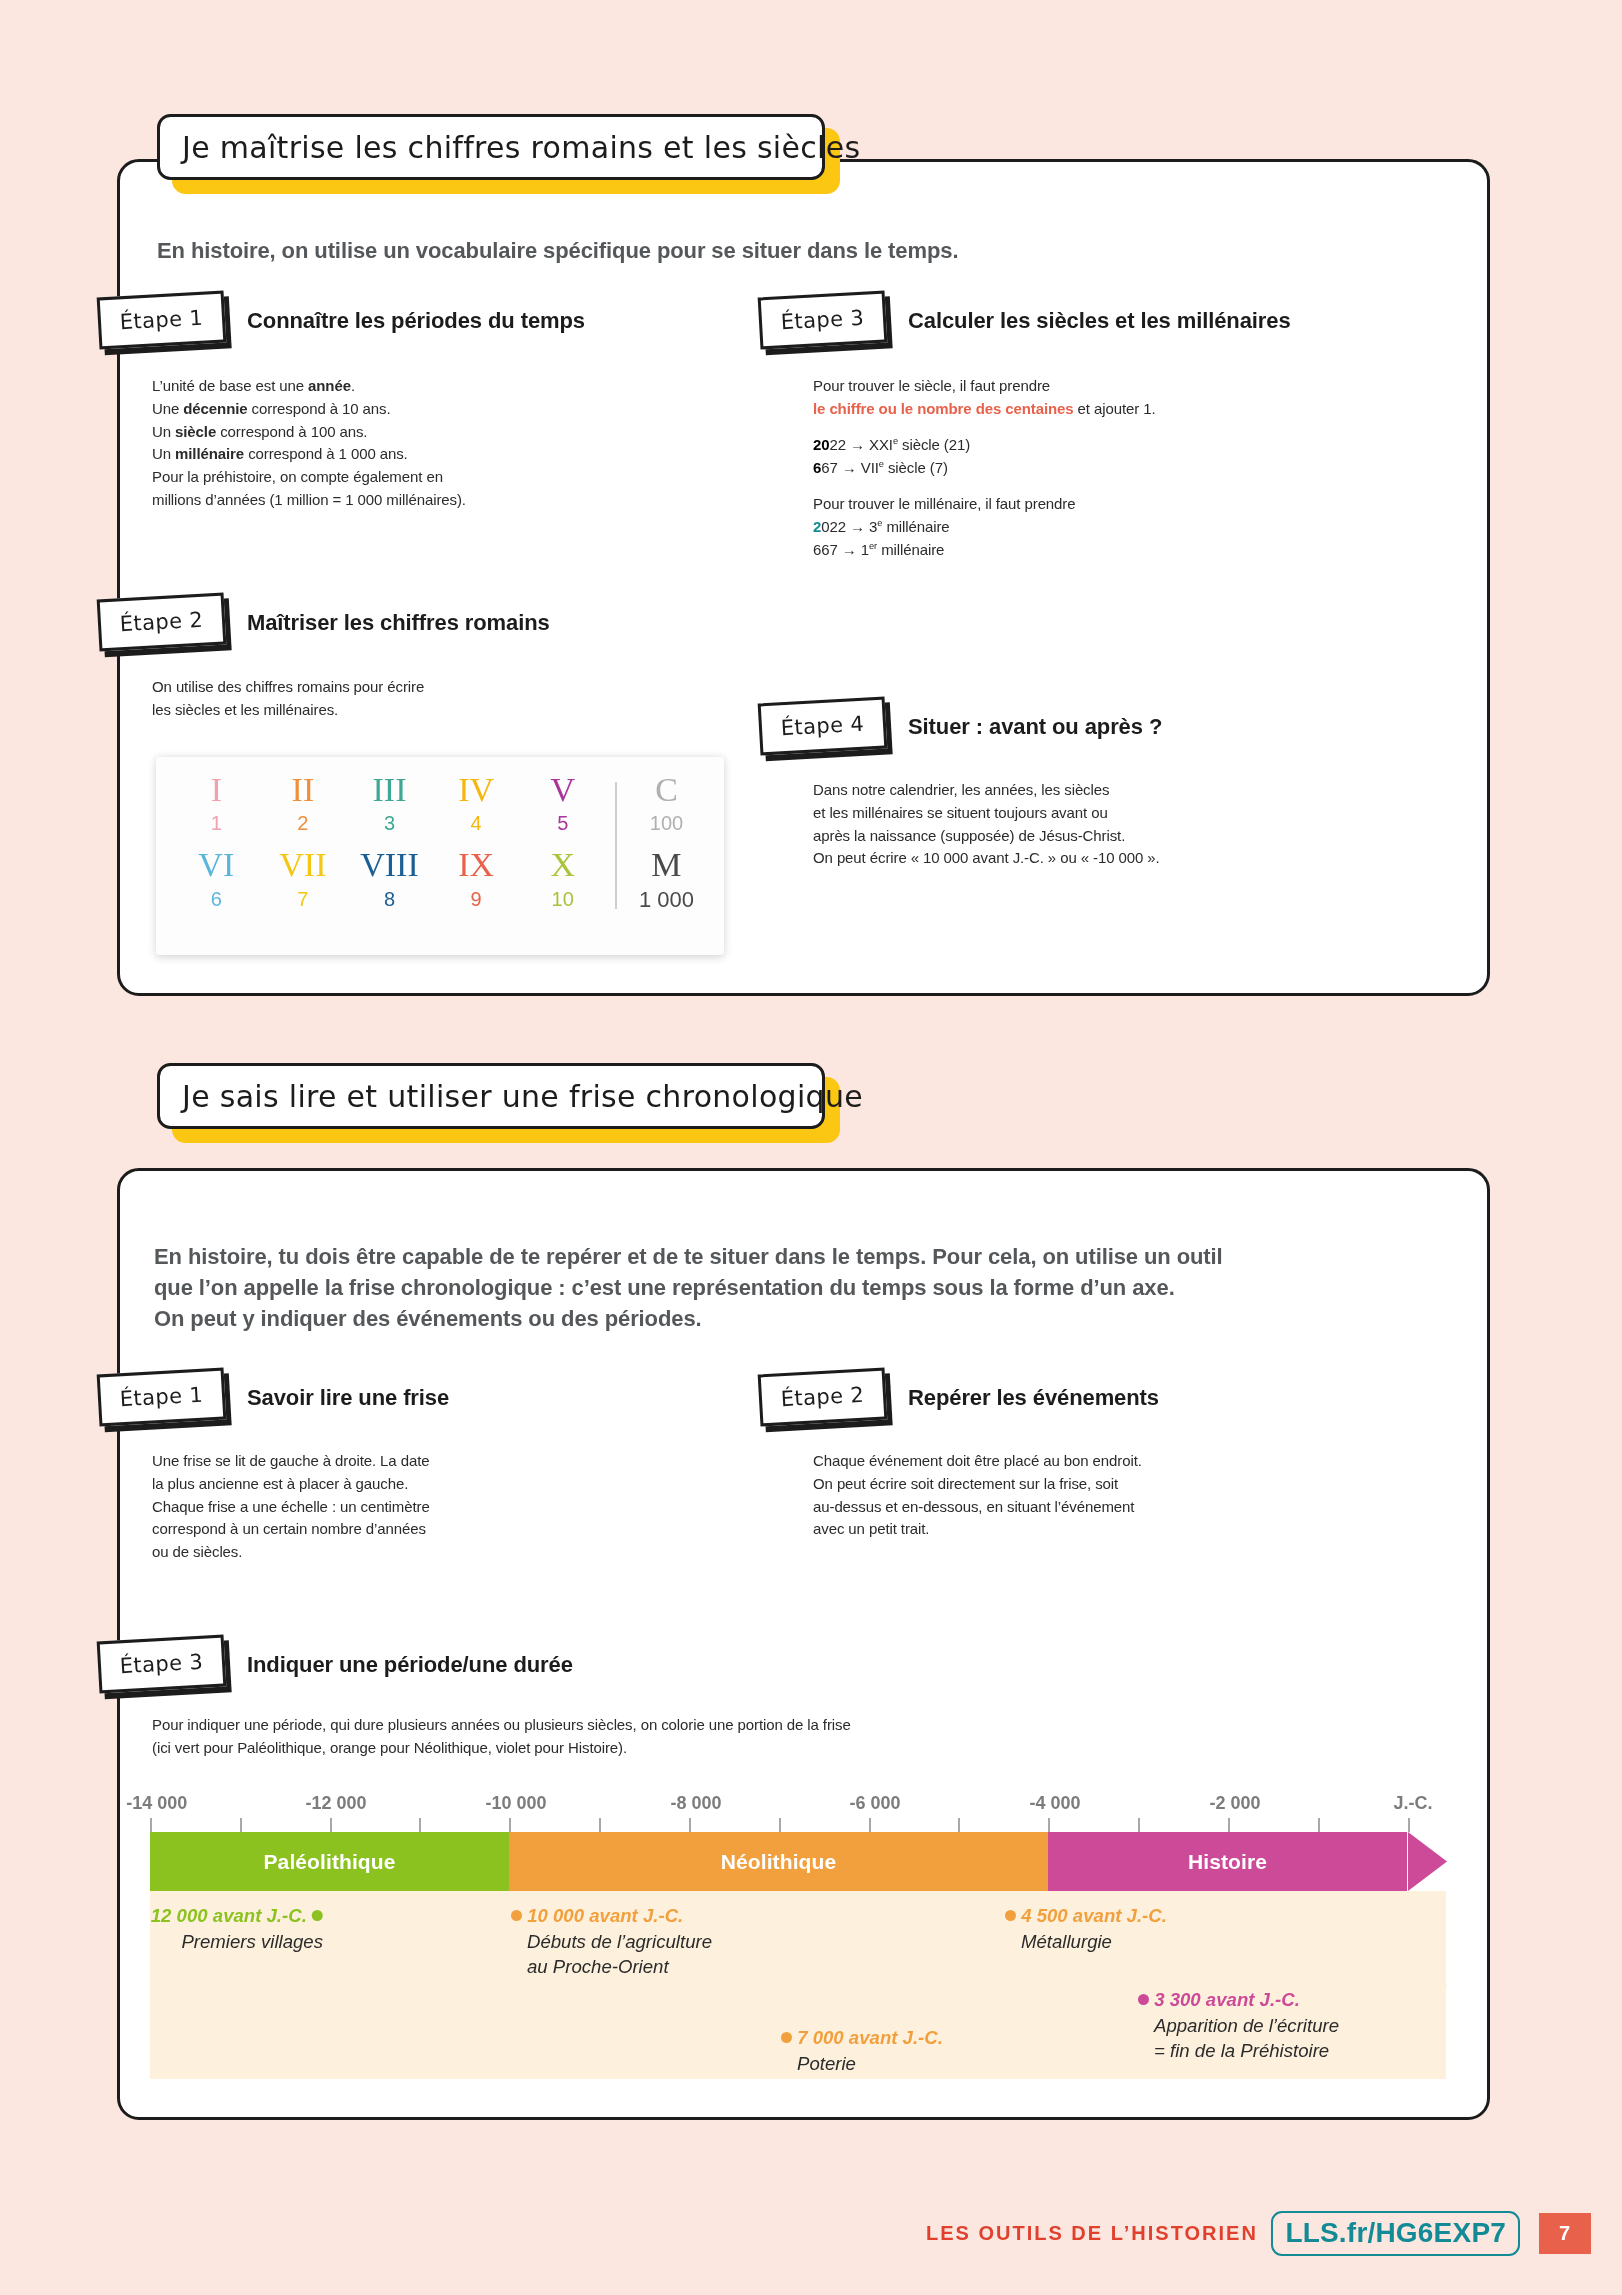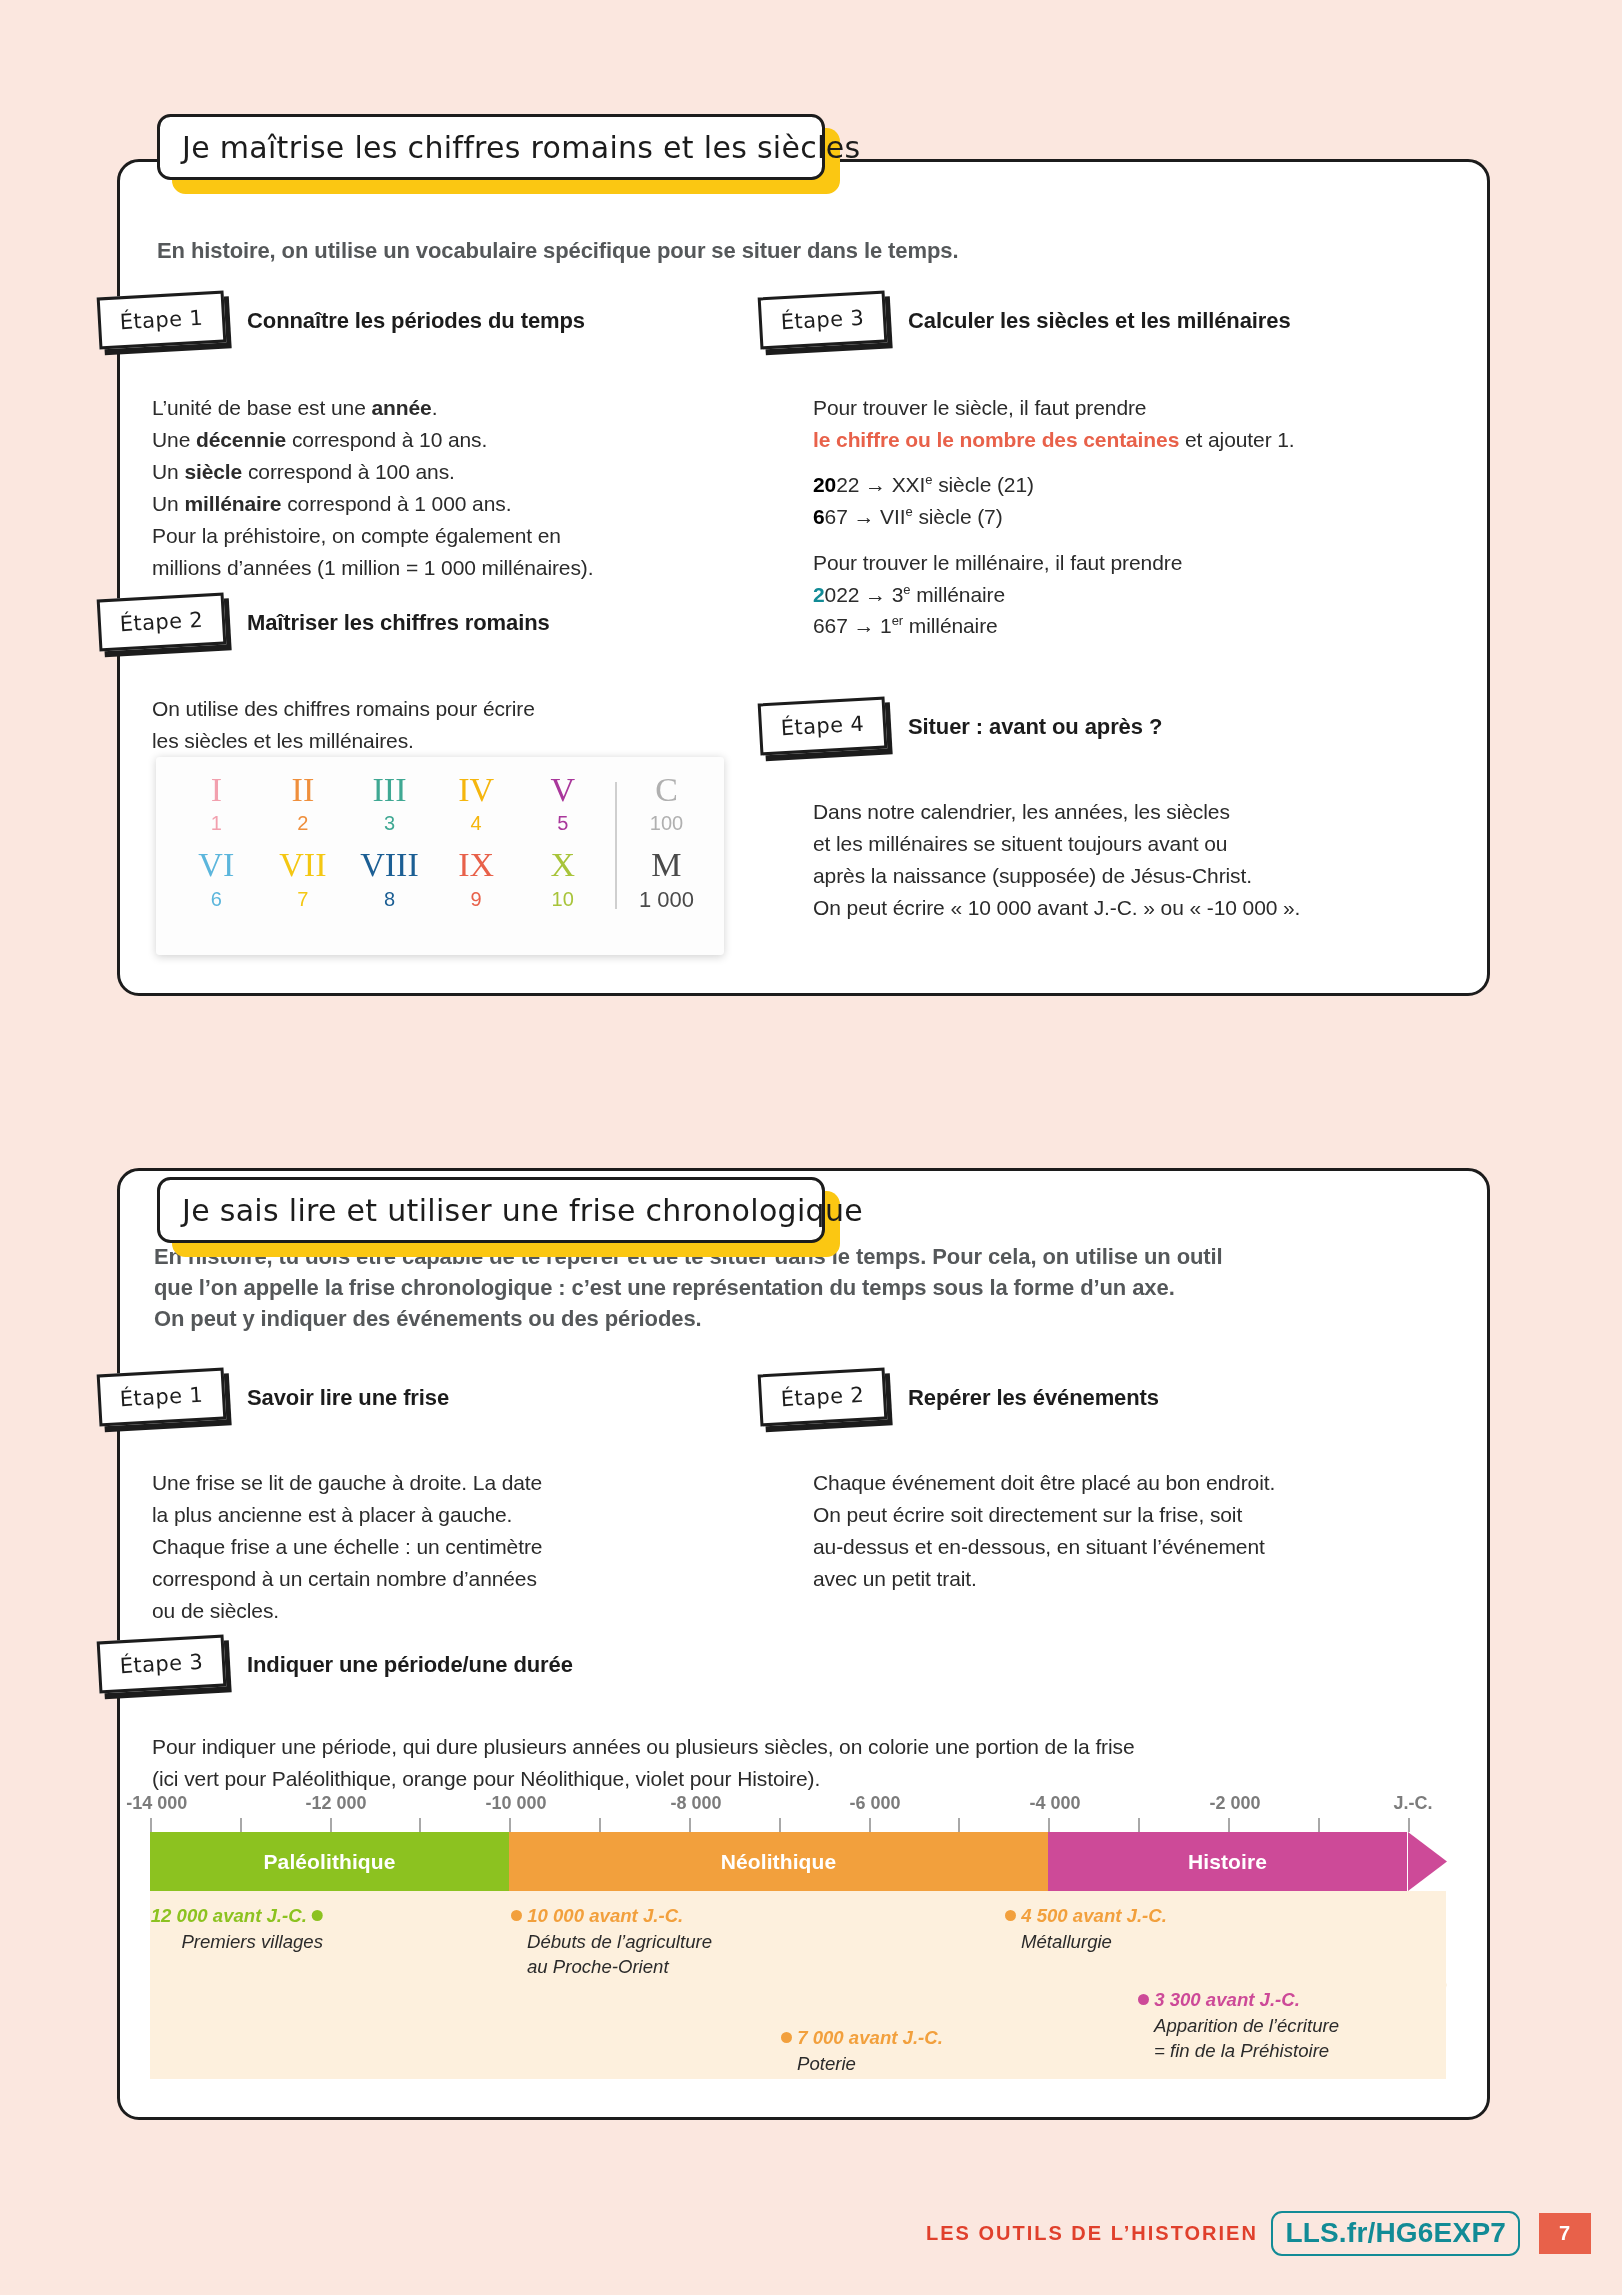--- a/index.html
+++ b/index.html
@@ -80,23 +80,22 @@
 
   
   .intro{
     position:absolute;
     font-size:22px;font-weight:bold;color:#55585a;
     line-height:1.42;
     letter-spacing:-0.1px;
   }
   .para{
     position:absolute;
-    font-size:21px;line-height:1.52;color:#2b2b2b;
+    font-size:15px;line-height:1.52;color:#2b2b2b;
     letter-spacing:-0.1px;
-    margin-top:17px;
   }
   .para b{font-weight:bold;}
   .hl-red{color:#e8614a;font-weight:bold;}
   .hl-teal{color:#128b96;font-weight:bold;}
   .d-red{color:#000000;font-weight:bold;}
   .d-teal{color:#128b96;font-weight:bold;}
   sup{font-size:.62em;vertical-align:super;}
 
   
   .roman-panel{
@@ -294,21 +293,21 @@
   <div class="etape-head" style="left:908px;top:714px;">Situer : avant ou après ?</div>
   <div class="para" id="s1-step3" style="left:813px;top:779px;width:642px;">
       <div>Dans notre calendrier, les années, les siècles</div>
       <div>et les millénaires se situent toujours avant ou</div>
       <div>après la naissance (supposée) de Jésus-Christ.</div>
       <div>On peut écrire « 10 000 avant J.-C. » ou « -10 000 ».</div>
     </div>
 
   <div class="card" style="left:117px;top:1168px;width:1373px;height:952px;"></div>
 
-  <div class="banner" style="left:157px;top:1177px;width:668px;height:66px;">
+  <div class="banner" style="left:157px;top:1063px;width:668px;height:66px;">
     <div class="shadow"></div>
     <div class="pill">
       <span>Je sais lire et utiliser une frise chronologique</span>
     </div>
   </div>
 
   <div class="intro" id="s2-intro" style="left:154px;top:1241px;width:1251px;">
       <div>En histoire, tu dois être capable de te repérer et de te situer dans le temps. Pour cela, on utilise un outil</div>
       <div>que l’on appelle la frise chronologique : c’est une représentation du temps sous la forme d’un axe.</div>
       <div>On peut y indiquer des événements ou des périodes.</div>

